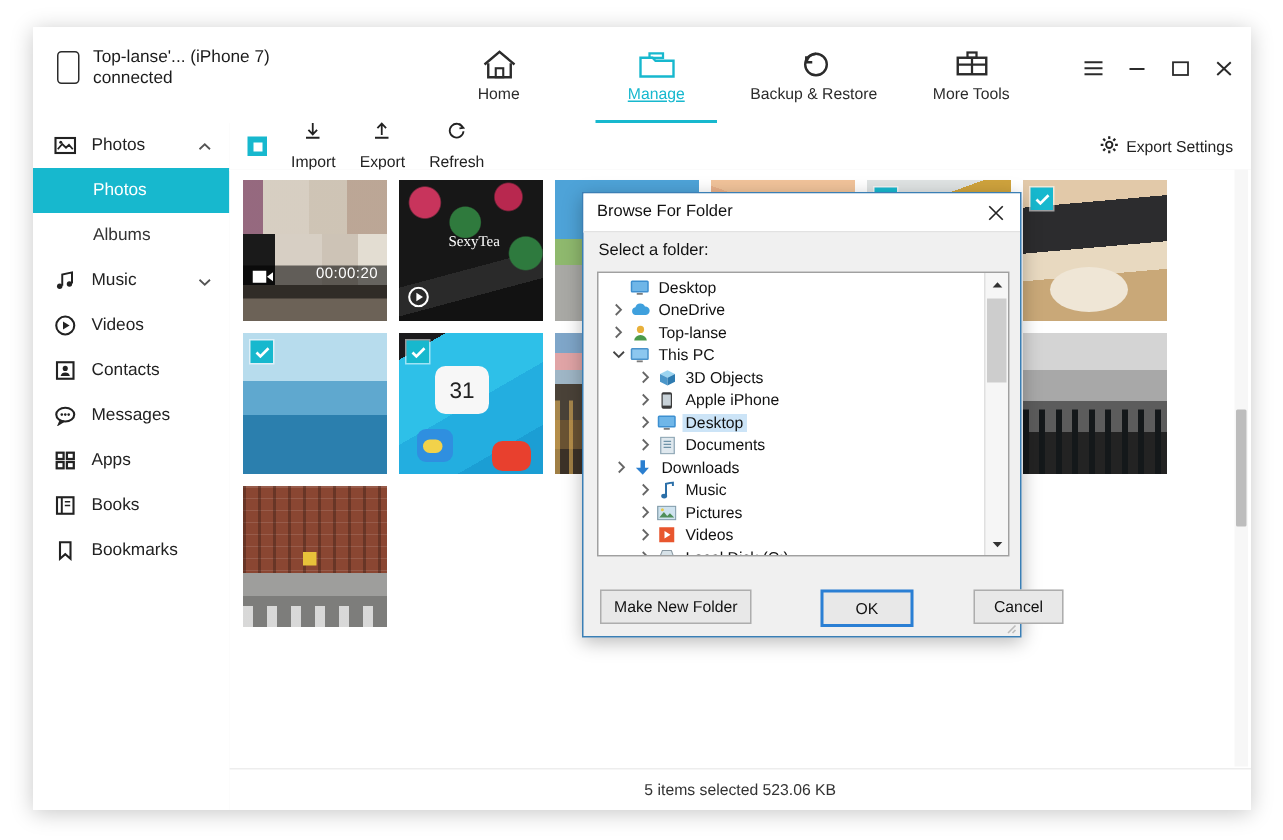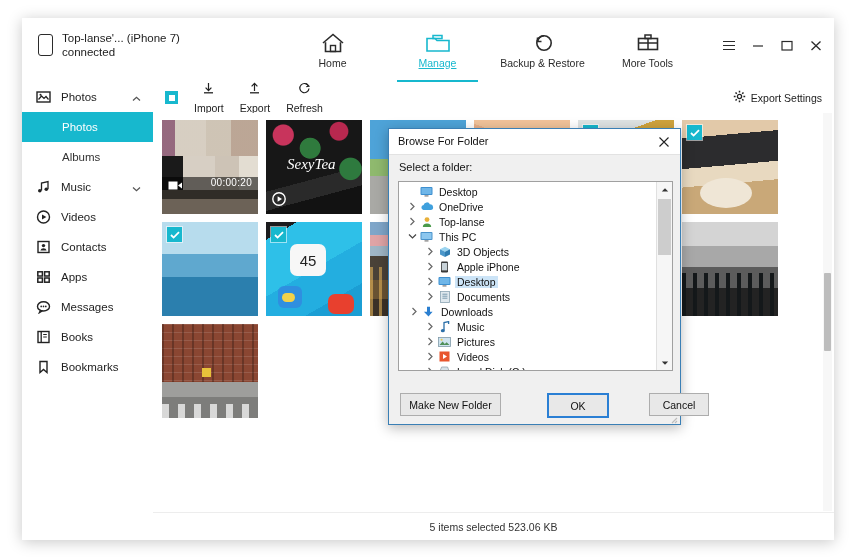--- a/index.html
+++ b/index.html
@@ -285,40 +285,40 @@
             <circle cx="7.5" cy="5.6" r="1.7" fill="#222"></circle>
             <path d="M4.4 10.6 a3.2 3 0 0 1 6.2 0" fill="#222"></path>
           </svg>
       </span>
       <span>Contacts</span>
     </div>
 
     <div class="side-item">
       <span class="si-ico">
         <svg width="15" height="14" viewBox="0 0 15 14">
-            <rect x="1.8" y="1.8" width="4.6" height="4.2" fill="none" stroke="#222" stroke-width="1.5"></rect>
-            <rect x="8.6" y="1.8" width="4.6" height="4.2" fill="none" stroke="#222" stroke-width="1.5"></rect>
-            <rect x="1.8" y="8" width="4.6" height="4.2" fill="none" stroke="#222" stroke-width="1.5"></rect>
-            <rect x="8.6" y="8" width="4.6" height="4.2" fill="none" stroke="#222" stroke-width="1.5"></rect>
-          </svg>
-      </span>
-      <span>Apps</span>
-    </div>
-
-    <div class="side-item">
-      <span class="si-ico">
-        <svg width="15" height="14" viewBox="0 0 15 14">
             <ellipse cx="7.5" cy="6.4" rx="6" ry="4.6" fill="none" stroke="#222" stroke-width="1.4"></ellipse>
             <path d="M4.5 10 L3.3 12.8 L6.6 10.8" fill="none" stroke="#222" stroke-width="1.3"></path>
             <circle cx="5.2" cy="6.4" r=".85" fill="#222"></circle>
             <circle cx="7.5" cy="6.4" r=".85" fill="#222"></circle>
             <circle cx="9.8" cy="6.4" r=".85" fill="#222"></circle>
           </svg>
       </span>
       <span>Messages</span>
+    </div>
+
+    <div class="side-item">
+      <span class="si-ico">
+        <svg width="15" height="14" viewBox="0 0 15 14">
+            <rect x="1.8" y="1.8" width="4.6" height="4.2" fill="none" stroke="#222" stroke-width="1.5"></rect>
+            <rect x="8.6" y="1.8" width="4.6" height="4.2" fill="none" stroke="#222" stroke-width="1.5"></rect>
+            <rect x="1.8" y="8" width="4.6" height="4.2" fill="none" stroke="#222" stroke-width="1.5"></rect>
+            <rect x="8.6" y="8" width="4.6" height="4.2" fill="none" stroke="#222" stroke-width="1.5"></rect>
+          </svg>
+      </span>
+      <span>Apps</span>
     </div>
 
     <div class="side-item">
       <span class="si-ico">
         <svg width="15" height="14" viewBox="0 0 15 14">
             <rect x="2" y="1.5" width="11" height="11" fill="none" stroke="#222" stroke-width="1.4"></rect>
             <path d="M5.2 1.5 V12.5" stroke="#222" stroke-width="1.3"></path>
             <path d="M7.2 4.5 h3.6 M7.2 7 h3.6" stroke="#222" stroke-width="1.1"></path>
           </svg>
       </span>
@@ -406,21 +406,21 @@
           </div>
         </div>
 
         <div class="cell">
           <div class="thumb" style="background:
             radial-gradient(circle at 18% 16%, #c8345c 0 9%, rgba(0,0,0,0) 10%),
             radial-gradient(circle at 76% 12%, #b8284f 0 8%, rgba(0,0,0,0) 9%),
             radial-gradient(circle at 46% 30%, #2f7a3d 0 12%, rgba(0,0,0,0) 13%),
             radial-gradient(circle at 88% 52%, #2e7a3e 0 11%, rgba(0,0,0,0) 12%),
             linear-gradient(165deg,#171717 0 60%,#2a2a2a 60% 76%,#121212 76% 100%);"></div>
-          <div style="position:absolute;left:21px;top:36px;color:#fff;font-size:15px;font-style:italic;font-family:'Liberation Serif',serif;">SexyTea</div>
+          <div style="position:absolute;left:33px;top:36px;color:#fff;font-size:10px;font-family:'Liberation Serif',serif;">SexyTea</div>
           <div class="playbadge">
             <svg width="14" height="14" viewBox="0 0 14 14">
                 <circle cx="7" cy="7" r="6.2" fill="none" stroke="#fff" stroke-width="1.4"></circle>
                 <path d="M5.6 4.2 L10 7 L5.6 9.8 Z" fill="#fff"></path>
               </svg>
           </div>
         </div>
 
         <div class="cell">
           <div class="thumb" style="background:
@@ -463,21 +463,21 @@
           <div class="chk">
             <svg width="10" height="8" viewBox="0 0 10 8">
                 <path d="M1 4 L3.6 6.6 L9 1.2" fill="none" stroke="#fff" stroke-width="1.8"></path>
               </svg>
           </div>
         </div>
 
         <div class="cell">
           <div class="thumb" style="background:
             linear-gradient(150deg,#1b1b1d 0 12%,#2ec0e8 12% 50%,#23aee0 50% 78%,#1b9ed4 78% 100%);"></div>
-          <div style="position:absolute;left:24px;top:22px;width:36px;height:32px;background:#f7f7f7;border-radius:7px;display:flex;align-items:center;justify-content:center;font-size:15px;color:#222;font-family:'Liberation Sans',sans-serif;">45</div>
+          <div style="position:absolute;left:24px;top:22px;width:36px;height:32px;background:#f7f7f7;border-radius:7px;display:flex;align-items:center;justify-content:center;font-size:15px;color:#222;font-family:'Liberation Sans',sans-serif;">31</div>
           <div style="position:absolute;left:12px;bottom:8px;width:24px;height:22px;background:#2f8fe0;border-radius:6px;"></div>
           <div style="position:absolute;left:16px;bottom:14px;width:13px;height:9px;background:#f2d24a;border-radius:5px;"></div>
           <div style="position:absolute;right:8px;bottom:2px;width:26px;height:20px;background:#e8402e;border-radius:7px;"></div>
           <div class="chk">
             <svg width="10" height="8" viewBox="0 0 10 8">
                 <path d="M1 4 L3.6 6.6 L9 1.2" fill="none" stroke="#fff" stroke-width="1.8"></path>
               </svg>
           </div>
         </div>
 

